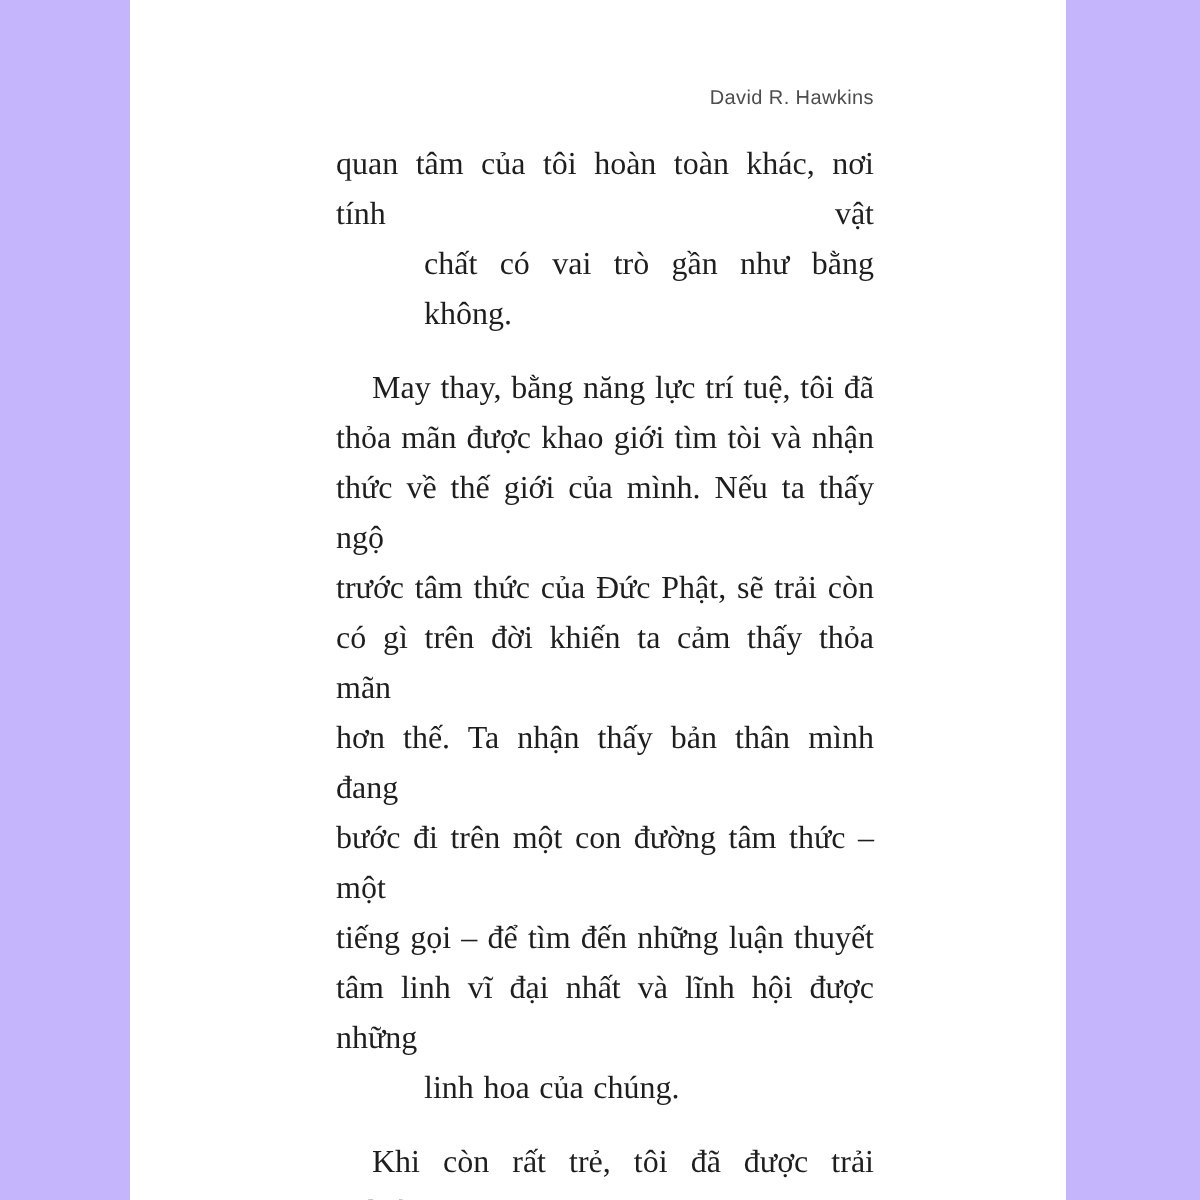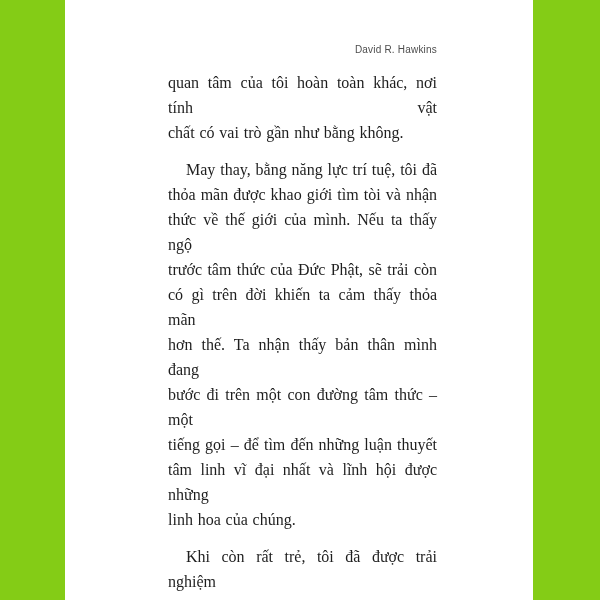--- a/index.html
+++ b/index.html
@@ -48,30 +48,31 @@
   .para {
     margin: 0 0 12px 0;
   }
   .line {
     text-align: justify;
     text-align-last: justify;
     word-spacing: 0.05em;
   }
   .line.last {
     text-align-last: left;
+    margin-left: 44px;
   }
   .para.indent .line.first {
     text-indent: 18px;
     margin-top: 10px;
   }
 </style>
 </head>
 <body>
 
-<div class="canvas" style="background: #84cc16;">
+<div class="canvas" style="background: #c4b5fd;">
   <div class="book-page" style="background: rgb(255, 255, 255);">
     <div class="content-col">
       <div class="running-header" style="color: rgb(77, 77, 77);">David R. Hawkins</div>
       <div class="body-text" style="color: rgb(30, 30, 30);">
           <div class="para">
             <div class="line first">quan tâm của tôi hoàn toàn khác, nơi tính vật</div>
             <div class="line last">chất có vai trò gần như bằng không.</div>
           </div>
           <div class="para indent">
             <div class="line first">May thay, bằng năng lực trí tuệ, tôi đã</div>

